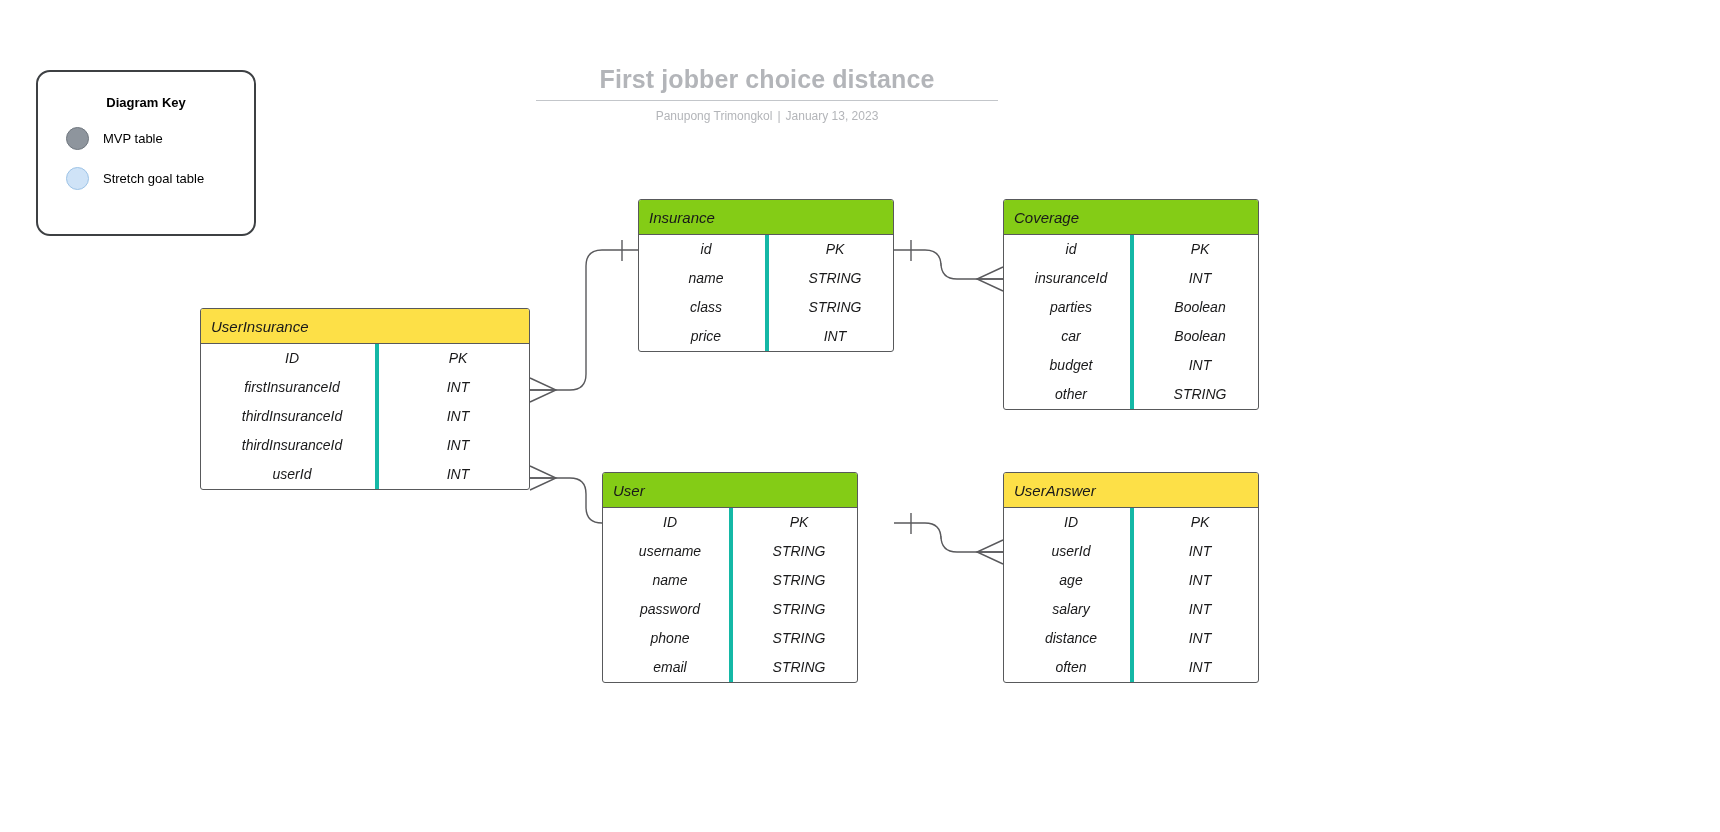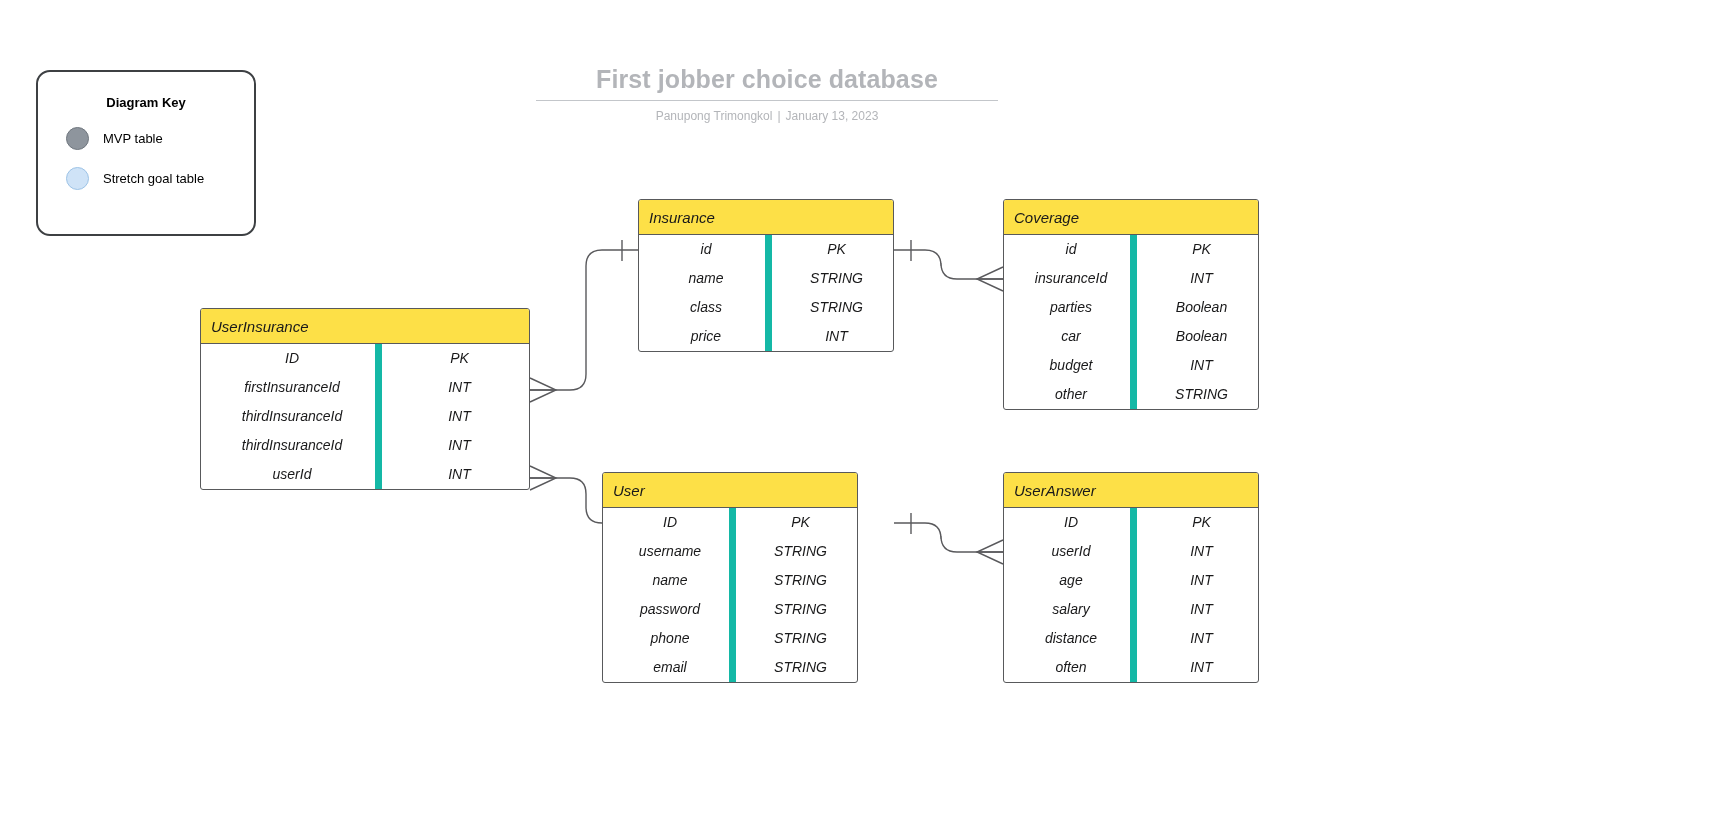--- a/index.html
+++ b/index.html
@@ -119,21 +119,21 @@
     line-height: 35px;
     padding-left: 10px;
     font-size: 15px;
     font-style: italic;
     color: #19191a;
     border-bottom: 1px solid #58595b;
     border-radius: 2px 2px 0 0;
     overflow: hidden;
     white-space: nowrap;
   }
-  .entity.mvp > .entity-header { background: #fde047; }
+  .entity.mvp > .entity-header { background: #84cc16; }
   .entity.stretch > .entity-header { background: #fde047; }
 
   .entity-body { position: relative; }
   .attr-row {
     display: flex;
     height: 29px;
     align-items: center;
     text-align: center;
   }
   .attr-name {
@@ -144,21 +144,21 @@
     white-space: nowrap;
     overflow: hidden;
   }
   .attr-type {
     padding-left: 8px;
     font-size: 14px;
     font-style: italic;
     color: #19191a;
     white-space: nowrap;
     overflow: hidden;
-    border-left: 7px solid #14b8a6;
+    border-left: 4px solid #14b8a6;
     height: 29px;
     line-height: 29px;
     flex: 1 1 auto;
   }
   .attr-row .attr-name { height: 29px; line-height: 29px; }
 </style>
 </head>
 <body>
 
 <div id="canvas">
@@ -196,21 +196,21 @@
       <path d="M 894 523 L 925 523 Q 941 523 941 539 L 941 536 Q 941 552 957 552 L 1003 552"></path>
 
       <line x1="911" y1="513" x2="911" y2="534"></line>
 
       <path d="M 1003 540 L 977 552 L 1003 564"></path>
       <line x1="977" y1="552" x2="1003" y2="552"></line>
     </g>
   </svg>
 
   <div class="title-block">
-    <div class="doc-title">First jobber choice database</div>
+    <div class="doc-title">First jobber choice distance</div>
     <div class="title-rule"></div>
     <div class="doc-byline">
       <span>Panupong Trimongkol</span><span class="byline-sep">|</span><span>January 13, 2023</span>
     </div>
   </div>
 
   <div class="legend">
     <div class="legend-title">Diagram Key</div>
 
     <div class="legend-row">

